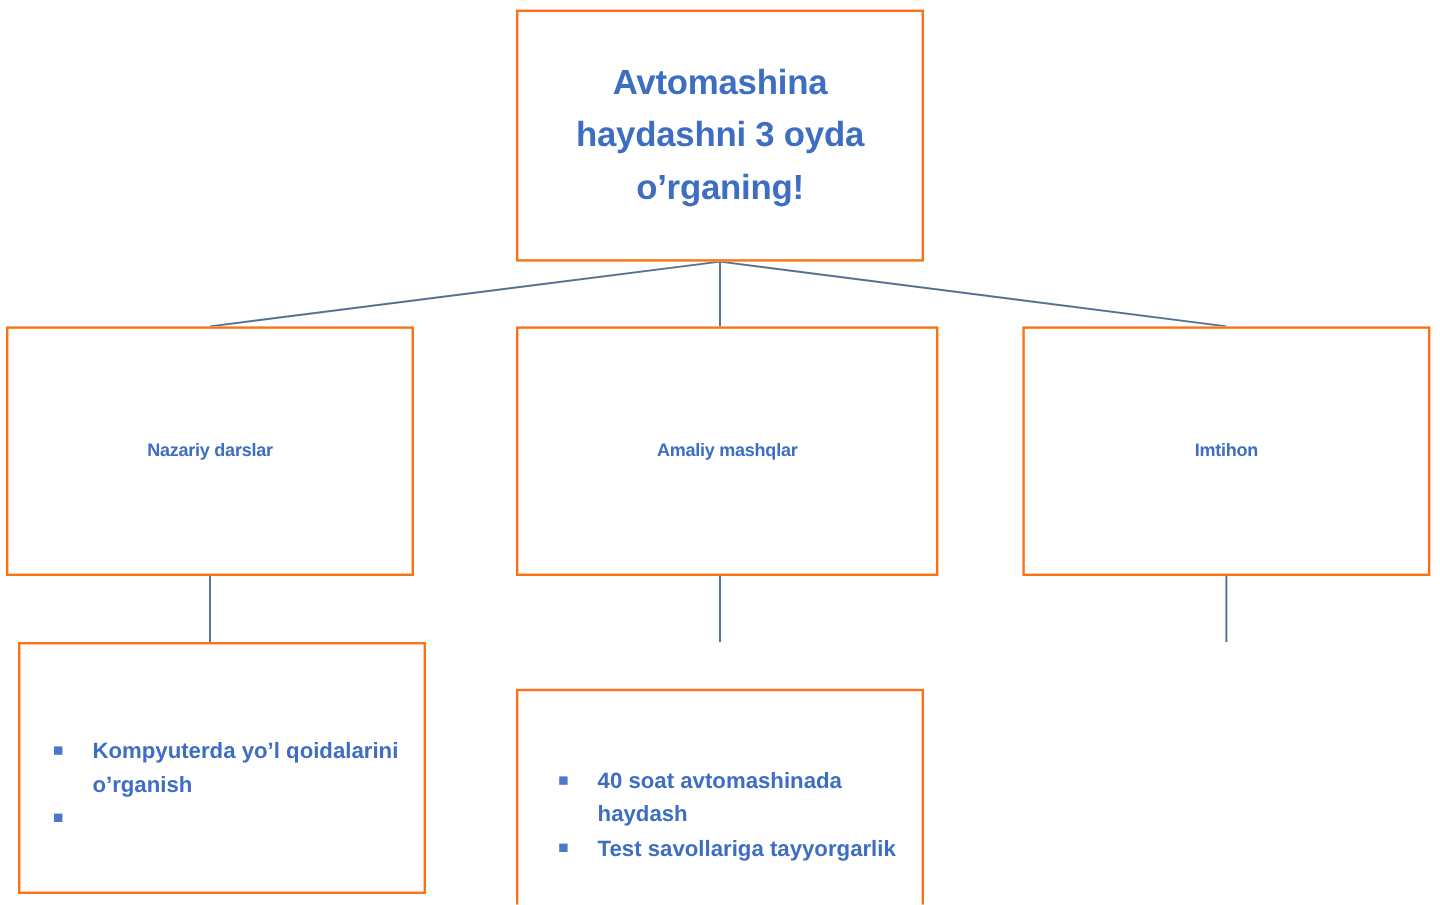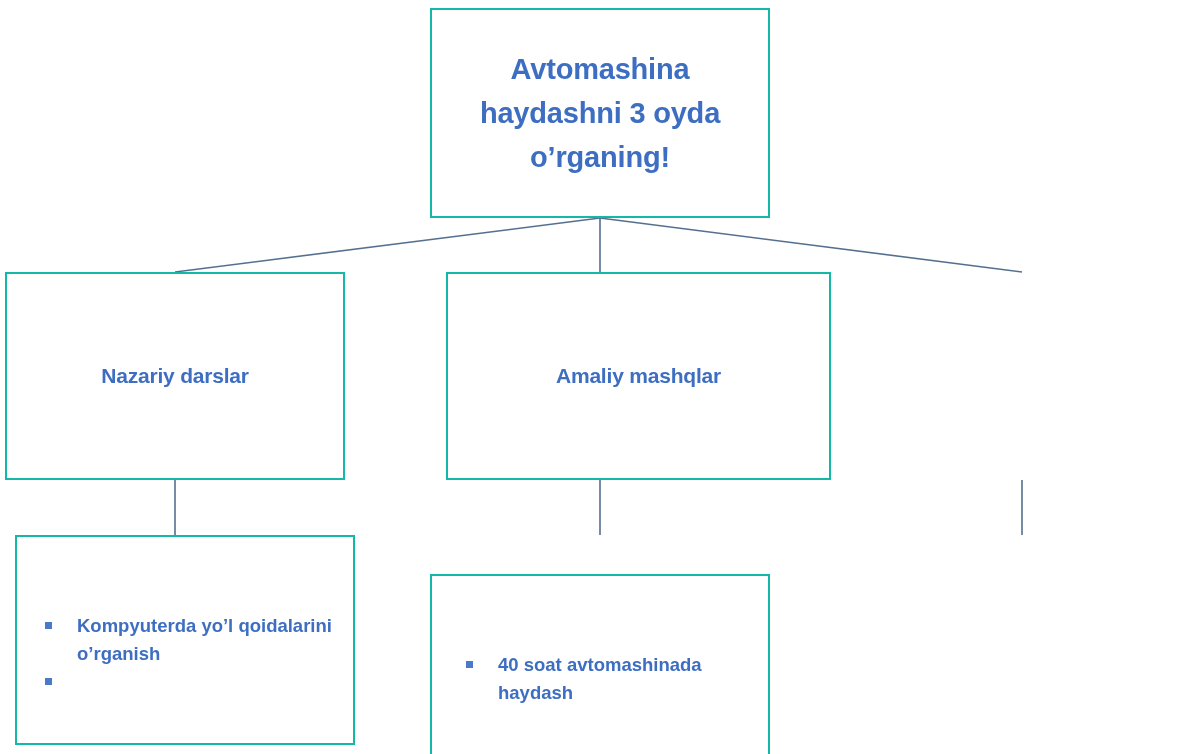--- a/index.html
+++ b/index.html
@@ -23,21 +23,21 @@
     left: 0;
     top: 0;
     width: 1200px;
     height: 754px;
     pointer-events: none;
   }
   .node {
     position: absolute;
     box-sizing: border-box;
     background: #ffffff;
-    border: 2px solid #14b8a6;
+    border: 2px solid #f97316;
     display: flex;
     align-items: center;
     justify-content: center;
   }
   .node-title {
     color: #3d6ec2;
     font-weight: bold;
     text-align: center;
     line-height: 1.30;
     letter-spacing: -0.2px;
@@ -53,24 +53,24 @@
     font-size: 29px;
     line-height: 1.52;
     padding: 0 14px;
   }
   
   .node-level2 {
     top: 272px;
     height: 208px;
   }
   .node-level2 .node-title {
-    font-size: 21px;
+    font-size: 15px;
   }
   #node-theory   { left: 5px;   width: 340px; }
-  #node-practice { left: 430px; width: 385px; margin-left: 16px; }
+  #node-practice { left: 430px; width: 352px; }
   #node-exam     { left: 852px; width: 340px; }
   
   .node-level3 {
     top: 535px;
     height: 210px;
     align-items: center;
   }
   #node-theory-detail   { left: 15px;   width: 340px; justify-content: flex-start; }
   #node-practice-detail { left: 430px; width: 340px; justify-content: flex-start; margin-top: 39px; }
   #node-exam-detail     { left: 852px; width: 340px; }
@@ -126,36 +126,43 @@
   </div>
 
   <div class="node node-level2" id="node-theory">
     <div class="node-title">Nazariy darslar</div>
   </div>
 
   <div class="node node-level2" id="node-practice">
     <div class="node-title">Amaliy mashqlar</div>
   </div>
 
+  <div class="node node-level2" id="node-exam">
+    <div class="node-title">Imtihon</div>
+  </div>
 
   <div class="node node-level3" id="node-theory-detail">
     <ul class="bullets">
       <li>
         <span class="bullet-square"></span>
         <span>Kompyuterda yo’l qoidalarini o’rganish</span>
       </li>
       <li>
         <span class="bullet-square"></span>
       </li>
     </ul>
   </div>
 
   <div class="node node-level3" id="node-practice-detail">
     <ul class="bullets">
       <li>
         <span class="bullet-square"></span>
         <span>40 soat avtomashinada haydash</span>
       </li>
+      <li>
+        <span class="bullet-square"></span>
+        <span>Test savollariga tayyorgarlik</span>
+      </li>
     </ul>
   </div>
 
 
 </div>
 
 </body></html>

